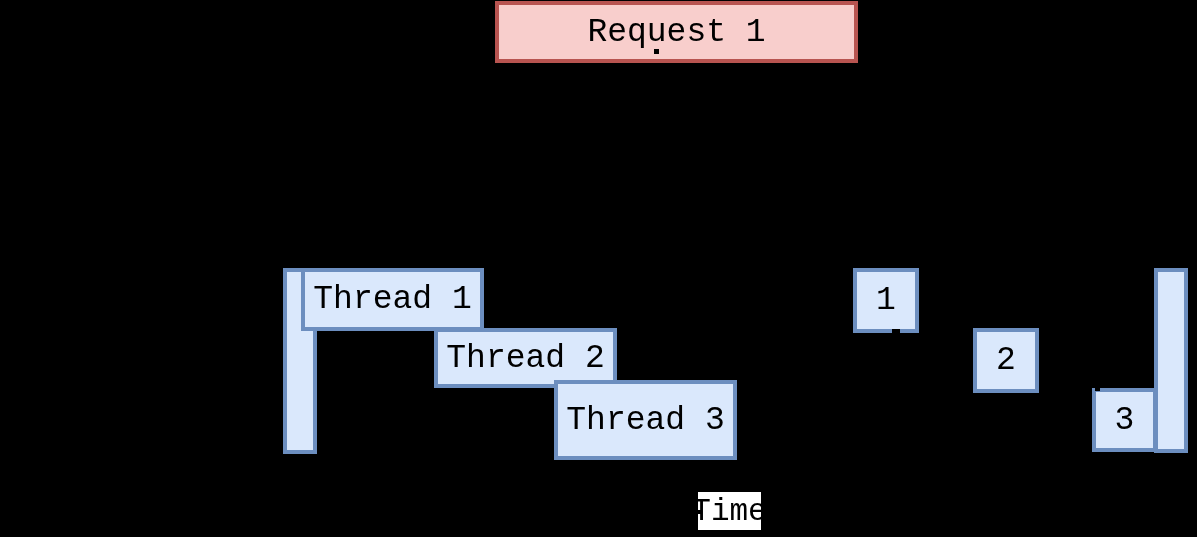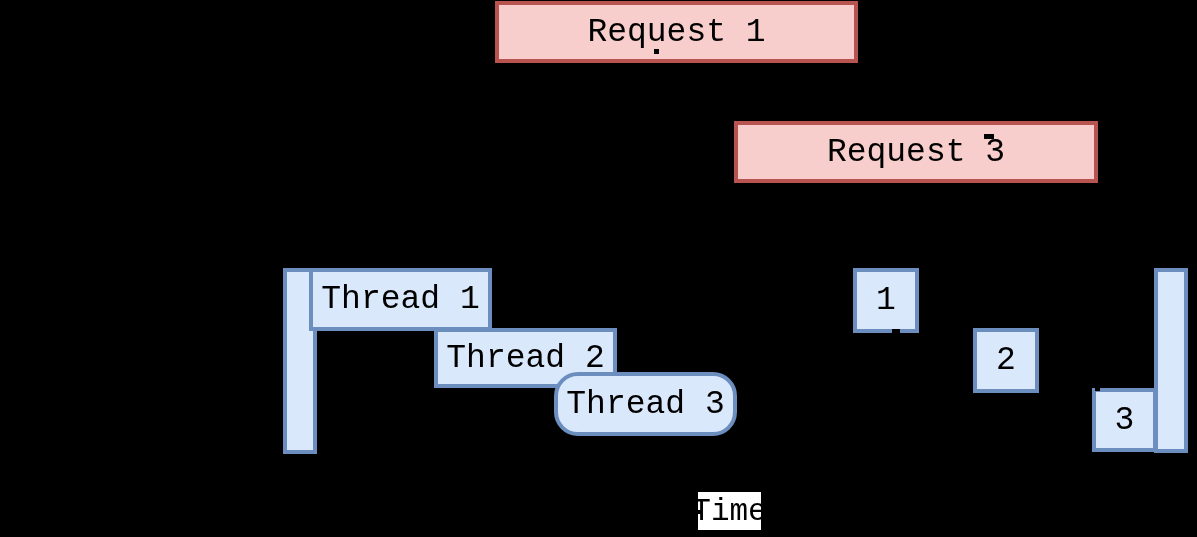--- a/index.html
+++ b/index.html
@@ -33,23 +33,23 @@
   .blu {
     background: var(--thread-fill, #DAE8FC);
     border: 4px solid var(--thread-stroke, #6C8EBF);
     font-size: 33px;
   }
   
   #req1 { left: 480px; top: 1px;   width: 363px; height: 62px; }
   #req2 { left: 599px; top: 61px;  width: 364px; height: 62px; }
   #req3 { left: 719px; top: 121px; width: 364px; height: 62px; }
   
-  #thread1 { left: 294px; top: 268px; width: 183px; height: 63px; }
+  #thread1 { left: 286px; top: 268px; width: 183px; height: 63px; }
   #thread2 { left: 419px; top: 328px; width: 183px; height: 60px; }
-  #thread3 { left: 539px; top: 372px; width: 183px; height: 64px; border-radius: 24px; }
+  #thread3 { left: 539px; top: 380px; width: 183px; height: 80px; }
   
   #resp1 { left: 838px;  top: 268px; width: 66px; height: 65px; }
   #resp2 { left: 958px;  top: 328px; width: 66px; height: 65px; }
   #resp3 { left: 1077px; top: 388px; width: 65px; height: 64px; }
   
   #bar-left  { left: 268px;  top: 268px; width: 34px; height: 186px; }
   #bar-right { left: 1139px; top: 268px; width: 34px; height: 185px; }
   
   #time-label {
     left: 683px; top: 492px; width: 63px; height: 38px;
@@ -66,23 +66,20 @@
   #frag-resp1 { left: 877px;  top: 329px; width: 8px;  height: 5px; }
   #frag-resp3 { left: 1080px; top: 381px; width: 5px;  height: 10px; }
 </style>
 </head>
 <body>
 
 <div class="stage">
 
   <div class="box req" id="req1">
     <span>Request 1</span>
-  </div>
-  <div class="box req" id="req3">
-    <span>Request 3</span>
   </div>
 
   <div class="box blu" id="bar-left"></div>
 
   <div class="box blu" id="thread1">
     <span>Thread 1</span>
   </div>
   <div class="box blu" id="thread2">
     <span>Thread 2</span>
   </div>

